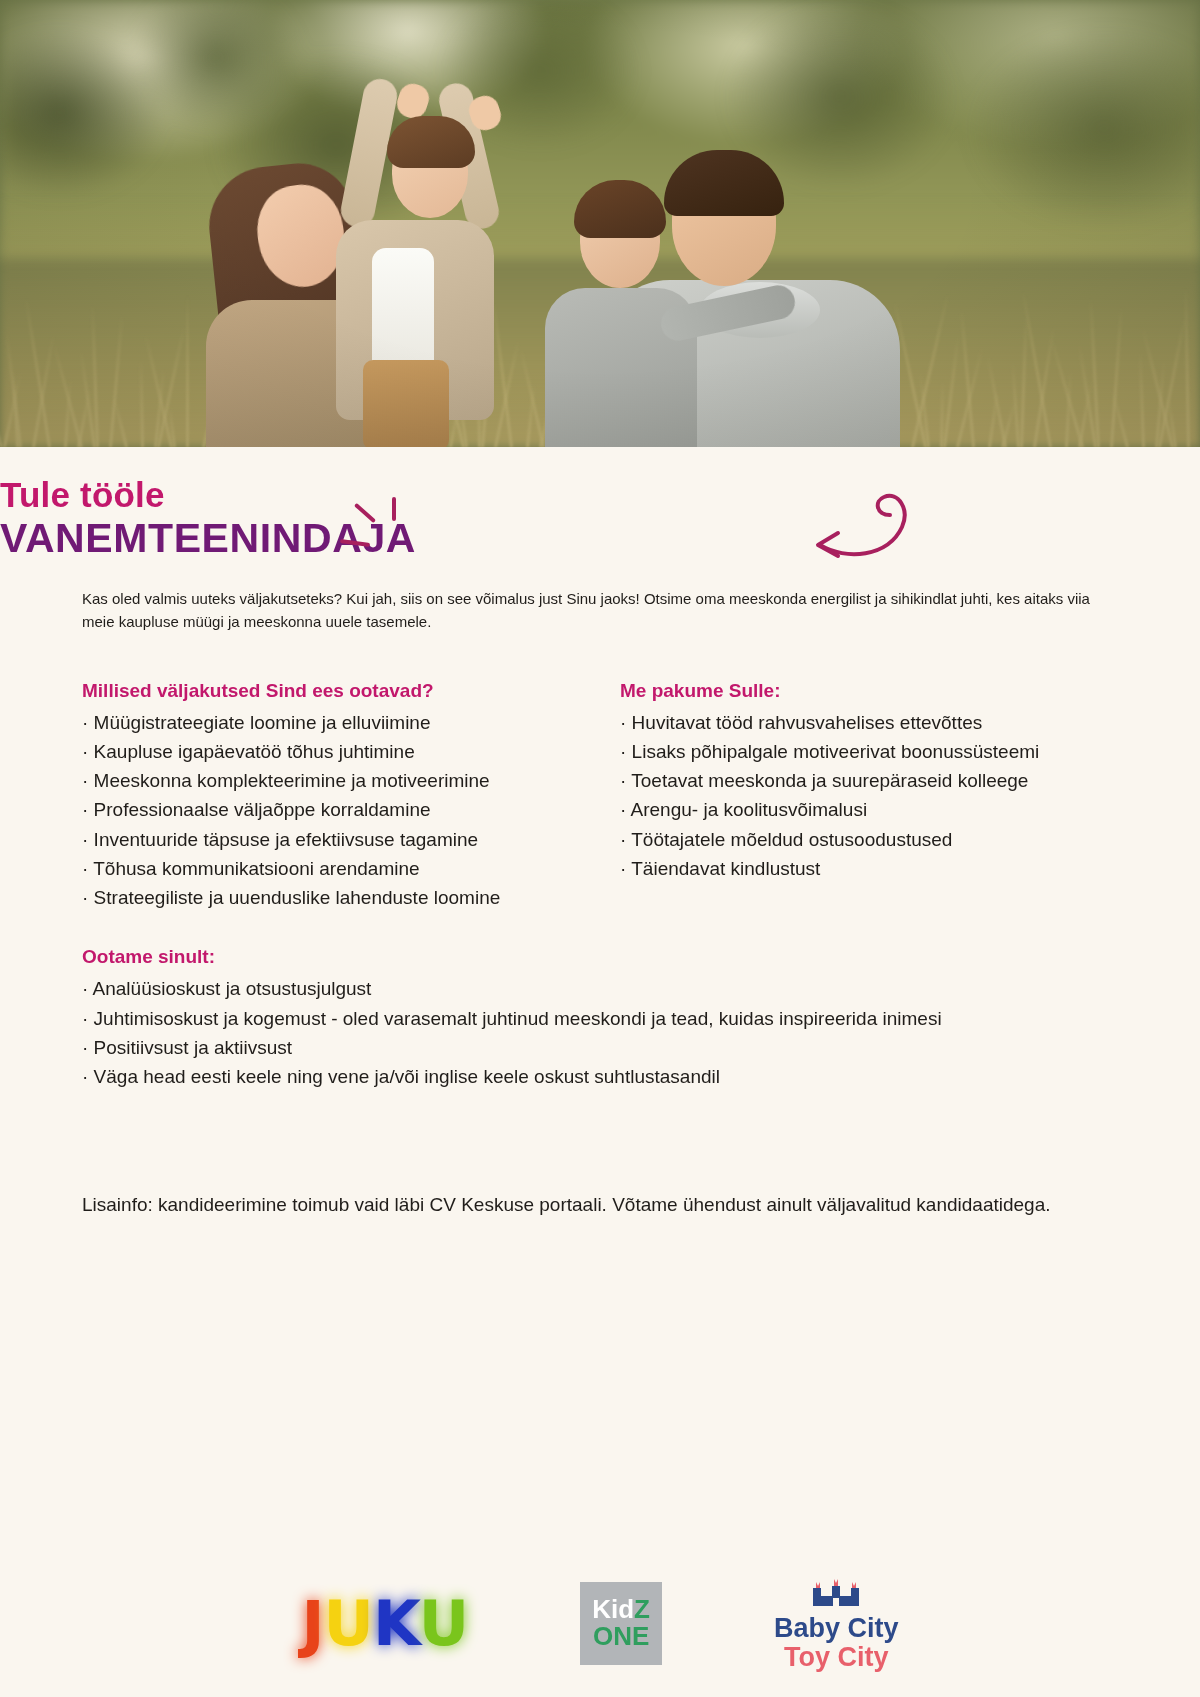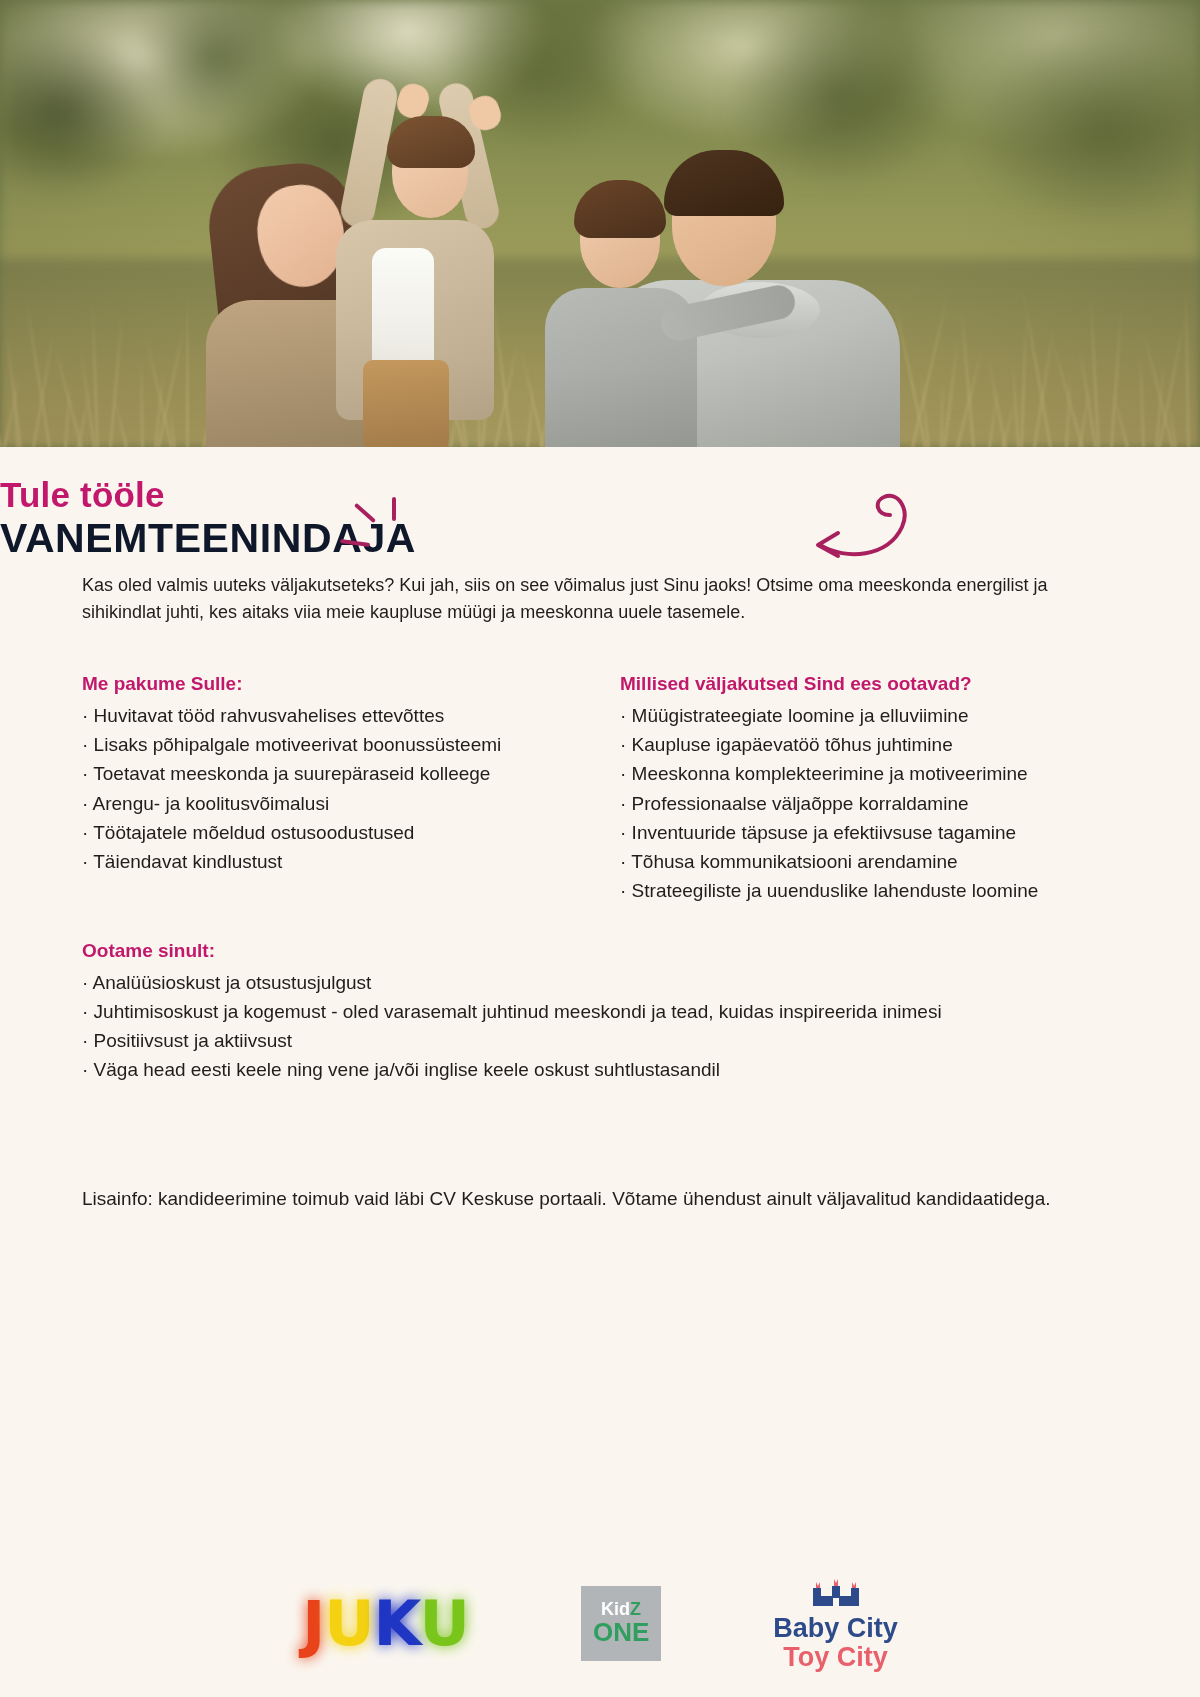--- a/index.html
+++ b/index.html
@@ -98,34 +98,34 @@
     font-size:40px; font-weight:bold; letter-spacing:3px;
     color:#f5f1e2; text-shadow:0 2px 8px rgba(0,0,0,.35);
   }
   
   .title-block { position:relative; margin-top:28px; text-align:left; }
   .title-sub {
     font-size:35px; font-weight:bold; color:#c2186c; letter-spacing:.2px;
     line-height:1.12;
   }
   .title-main {
-    font-size:41px; font-weight:bold; color:#0f172a; letter-spacing:.6px;
+    font-size:41px; font-weight:bold; color:#701a75; letter-spacing:.6px;
     line-height:1.12; margin-top:2px;
   }
   .spark { position:absolute; }
   .spark-a { left:352px; top:36px; width:26px; height:4px; background:#a8205e;
              border-radius:2px; transform:rotate(42deg); }
   .spark-b { left:392px; top:22px; width:4px; height:24px; background:#a8205e;
              border-radius:2px; }
   .spark-c { left:340px; top:66px; width:30px; height:4px; background:#a8205e;
              border-radius:2px; transform:rotate(8deg); }
   .arrow-svg { position:absolute; left:806px; top:8px; }
   
   .wrap { padding:0 82px; }
-  .intro { margin-top:10px; font-size:18px; line-height:1.52; color:#201d1a; }
+  .intro { margin-top:26px; font-size:15px; line-height:1.52; color:#201d1a; }
   .columns { display:flex; margin-top:46px; gap:58px; }
   .col { width:480px; }
   .col-head {
     font-size:19px; font-weight:bold; color:#c2186c; margin-bottom:6px;
   }
   .bullets { list-style:none; }
   .bullets li {
     font-size:19px; line-height:1.54; color:#201d1a;
     text-indent:-13px; padding-left:13px;
   }
@@ -140,21 +140,21 @@
     position:absolute; left:0; bottom:26px; width:1200px;
     display:flex; align-items:center; justify-content:center; gap:112px;
   }
   .juku { font-size:62px; font-weight:bold; letter-spacing:-1px;
           font-family:"DejaVu Sans", sans-serif; }
   .juku span { text-shadow:0 0 14px currentColor; }
   .j1{color:#e8431a;} .j2{color:#f5d211;} .j3{color:#1f35c4;} .j4{color:#7ac51c;}
   .kidzone {
     background:#b2b5b8; padding:14px 12px 16px; text-align:center; line-height:1.02;
   }
-  .kidzone .l1 { font-size:18px; font-weight:bold; }
+  .kidzone .l1 { font-size:26px; font-weight:bold; }
   .kidzone .l2 { font-size:26px; font-weight:bold; color:#2f9e5e; }
   .kid-w { color:#ffffff; }
   .kid-z { color:#2f9e5e; }
   .babycity { text-align:center; line-height:1.05; }
   .castle { margin:0 auto 4px; display:block; }
   .bc-1 { font-size:27px; font-weight:bold; color:#2d4a8a; }
   .bc-2 { font-size:27px; font-weight:bold; color:#e8606b; }
 </style>
 </head>
 <body>
@@ -318,41 +318,41 @@
     <path d="M32 50 L12 62 L32 73" fill="none" stroke="#a8205e" stroke-width="4" stroke-linecap="round" stroke-linejoin="round"></path>
   </svg>
 </div>
 
 <div class="wrap">
 
   <p class="intro">Kas oled valmis uuteks väljakutseteks? Kui jah, siis on see võimalus just Sinu jaoks! Otsime oma meeskonda energilist ja sihikindlat juhti, kes aitaks viia meie kaupluse müügi ja meeskonna uuele tasemele.</p>
 
   <div class="columns">
     <div class="col">
-      <div class="col-head">Me pakume Sulle:</div>
-      <ul class="bullets">
-        <li>· Huvitavat tööd rahvusvahelises ettevõttes</li>
-        <li>· Lisaks põhipalgale motiveerivat boonussüsteemi</li>
-        <li>· Toetavat meeskonda ja suurepäraseid kolleege</li>
-        <li>· Arengu- ja koolitusvõimalusi</li>
-        <li>· Töötajatele mõeldud ostusoodustused</li>
-        <li>· Täiendavat kindlustust</li>
-      </ul>
-    </div>
-
-    <div class="col">
       <div class="col-head">Millised väljakutsed Sind ees ootavad?</div>
       <ul class="bullets">
         <li>· Müügistrateegiate loomine ja elluviimine</li>
         <li>· Kaupluse igapäevatöö tõhus juhtimine</li>
         <li>· Meeskonna komplekteerimine ja motiveerimine</li>
         <li>· Professionaalse väljaõppe korraldamine</li>
         <li>· Inventuuride täpsuse ja efektiivsuse tagamine</li>
         <li>· Tõhusa kommunikatsiooni arendamine</li>
         <li>· Strateegiliste ja uuenduslike lahenduste loomine</li>
+      </ul>
+    </div>
+
+    <div class="col">
+      <div class="col-head">Me pakume Sulle:</div>
+      <ul class="bullets">
+        <li>· Huvitavat tööd rahvusvahelises ettevõttes</li>
+        <li>· Lisaks põhipalgale motiveerivat boonussüsteemi</li>
+        <li>· Toetavat meeskonda ja suurepäraseid kolleege</li>
+        <li>· Arengu- ja koolitusvõimalusi</li>
+        <li>· Töötajatele mõeldud ostusoodustused</li>
+        <li>· Täiendavat kindlustust</li>
       </ul>
     </div>
   </div>
 
   <div class="full-section">
     <div class="col-head">Ootame sinult:</div>
     <ul class="bullets">
       <li>· Analüüsioskust ja otsustusjulgust</li>
       <li>· Juhtimisoskust ja kogemust - oled varasemalt juhtinud meeskondi ja tead, kuidas inspireerida inimesi</li>
       <li>· Positiivsust ja aktiivsust</li>

